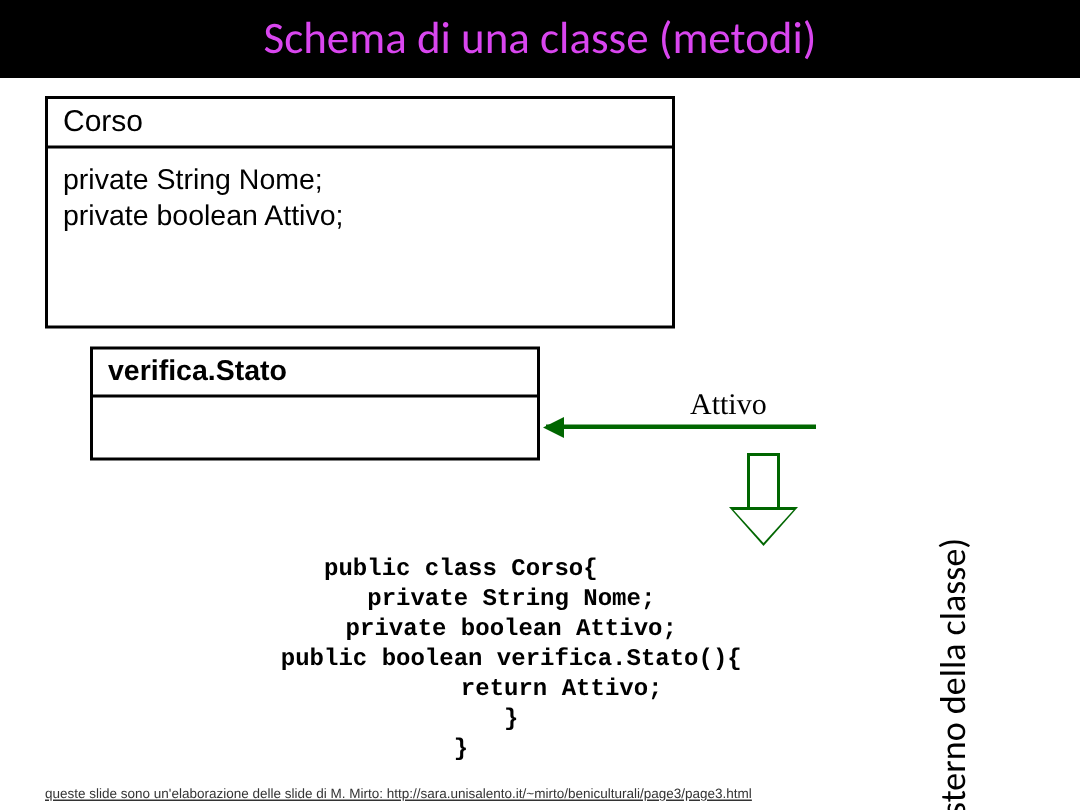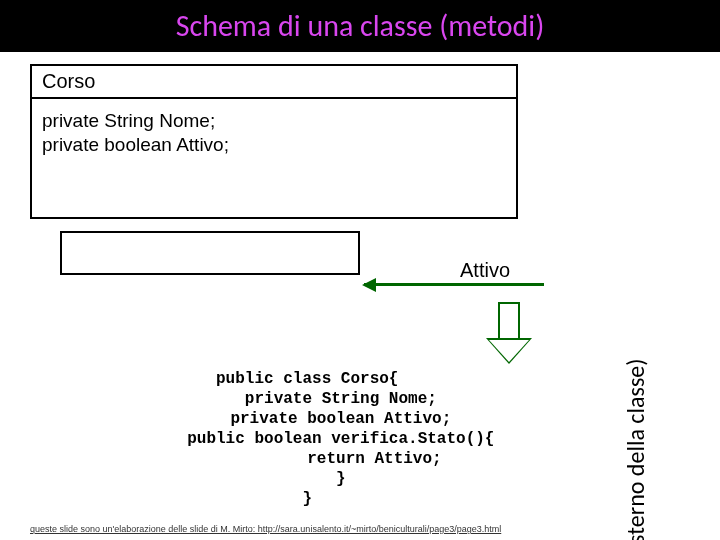--- a/index.html
+++ b/index.html
@@ -24,21 +24,21 @@
   }
   .content {
     position: absolute;
     top: 64px;
     left: 30px;
     right: 70px;
     bottom: 30px;
   }
   .class-box {
     border: 2px solid #000;
-    width: 488px;
+    width: 420px;
     position: relative;
     background: #fff;
   }
   .class-name-cell {
     border-bottom: 2px solid #000;
     padding: 4px 10px;
     font-size: 20px;
     font-family: Arial, sans-serif;
   }
   .attrs-cell {
@@ -63,21 +63,21 @@
     font-weight: bold;
   }
   .method-body-cell {
     height: 40px;
   }
   .attivo-label {
     position: absolute;
     left: 430px;
     top: 195px;
     font-size: 20px;
-    font-family: Liberation Sans, sans-serif;
+    font-family: Liberation Serif, serif;
   }
   .arrow-line {
     position: absolute;
     left: 334px;
     top: 219px;
     width: 180px;
     height: 3px;
     background: #006600;
   }
   .arrow-line::before {
@@ -161,20 +161,21 @@
 
 <div class="content">
 
   <div class="class-box">
     <div class="class-name-cell">Corso</div>
     <div class="attrs-cell" style="white-space:pre;">private String Nome;
 private boolean Attivo;</div>
   </div>
 
   <div class="method-box">
+    <div class="method-name-cell">verifica.Stato</div>
     <div class="method-body-cell"></div>
   </div>
 
   <div class="attivo-label">Attivo</div>
 
   <div class="arrow-line"></div>
 
   <div class="big-arrow">
     <div class="big-arrow-stem"></div>
     <div class="big-arrow-head"></div>

